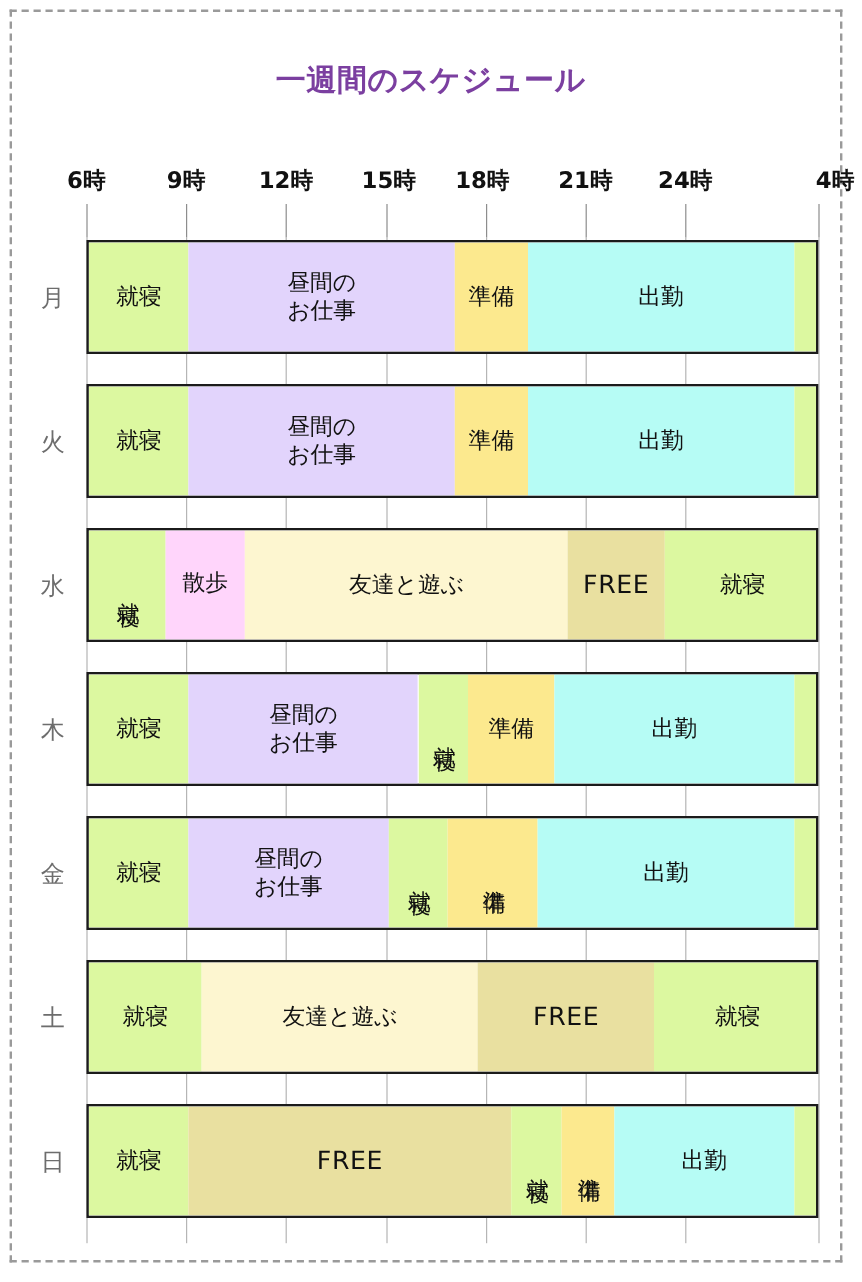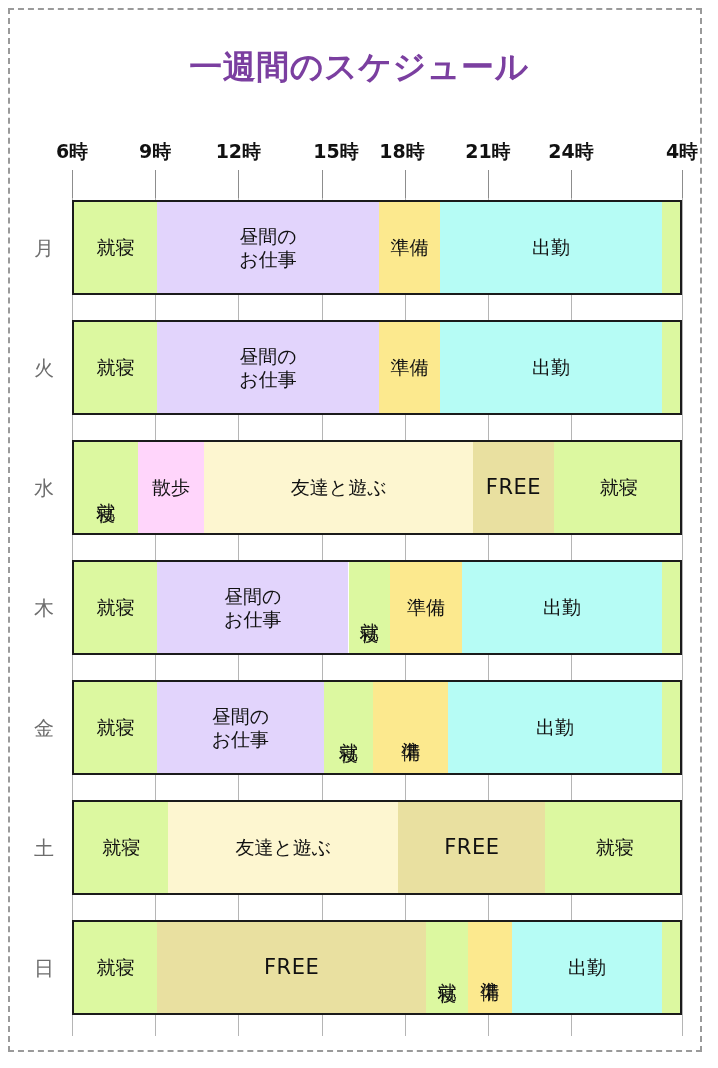--- a/index.html
+++ b/index.html
@@ -35,21 +35,21 @@
     pointer-events: none;
   }
 
   #title {
     position: absolute;
     left: 0;
     top: 47px;
     width: 718px;
     text-align: center;
     color: #7b3fa0;
-    font-size: 33px;
+    font-size: 25px;
     font-weight: bold;
     letter-spacing: 0.5px;
     line-height: 40px;
     white-space: nowrap;
   }
 
   
   #axis-labels { position: absolute; left: 0; top: 0; width: 718px; height: 0; }
   .tick-label {
     position: absolute;
@@ -144,29 +144,29 @@
 
   <div id="title">一週間のスケジュール</div>
 
   <div id="axis-labels">
       <div class="tick-label" style="left: 72px;">6時</div>
       <div class="tick-line" style="left: 72px;"></div>
       <div class="tick-label" style="left: 155.182px;">9時</div>
       <div class="tick-line" style="left: 155px;"></div>
       <div class="tick-label" style="left: 238.364px;">12時</div>
       <div class="tick-line" style="left: 238px;"></div>
-      <div class="tick-label" style="left: 336px;">15時</div>
+      <div class="tick-label" style="left: 324px;">15時</div>
       <div class="tick-line" style="left: 322px;"></div>
       <div class="tick-label" style="left: 402px;">18時</div>
       <div class="tick-line" style="left: 405px;"></div>
       <div class="tick-label" style="left: 487.909px;">21時</div>
       <div class="tick-line" style="left: 488px;"></div>
       <div class="tick-label" style="left: 571.091px;">24時</div>
       <div class="tick-line" style="left: 571px;"></div>
-      <div class="tick-label" style="left: 682px;">4時</div>
+      <div class="tick-label" style="left: 696px;">4時</div>
       <div class="tick-line" style="left: 682px;"></div>
     </div>
 
   <div class="guide" style="left: 72px;"></div>
     <div class="guide" style="left: 155px;"></div>
     <div class="guide" style="left: 238px;"></div>
     <div class="guide" style="left: 322px;"></div>
     <div class="guide" style="left: 405px;"></div>
     <div class="guide" style="left: 488px;"></div>
     <div class="guide" style="left: 571px;"></div>
@@ -209,21 +209,21 @@
           </div>
           <div class="seg" style="left: 587.818px; width: 22.1818px; background: rgb(220, 248, 160);"></div>
         </div>
       </div>
       <div class="row" style="top: 440px; height: 95px;">
         <div class="day-label" style="top: 36px;">水</div>
         <div class="bar" style="left: 72px; width: 610px; top: 0px; height: 95px;">
           <div class="seg" style="left: 0px; width: 63.7727px; background: rgb(220, 248, 160);">
             <span class="seg-label vertical">就寝</span>
           </div>
-          <div class="seg" style="left: 63.7727px; width: 66.5455px; background: rgb(255, 213, 251);">
+          <div class="seg" style="left: 63.7727px; width: 66.5455px; background: rgb(255, 213, 251); font-family: Liberation Mono, monospace;">
             <span class="seg-label">散歩</span>
           </div>
           <div class="seg" style="left: 130.318px; width: 268.955px; background: rgb(253, 246, 208);">
             <span class="seg-label">友達と遊ぶ</span>
           </div>
           <div class="seg" style="left: 399.273px; width: 80.4091px; background: rgb(233, 224, 160);">
             <span class="seg-label latin">FREE</span>
           </div>
           <div class="seg" style="left: 479.682px; width: 130.318px; background: rgb(220, 248, 160);">
             <span class="seg-label">就寝</span>

